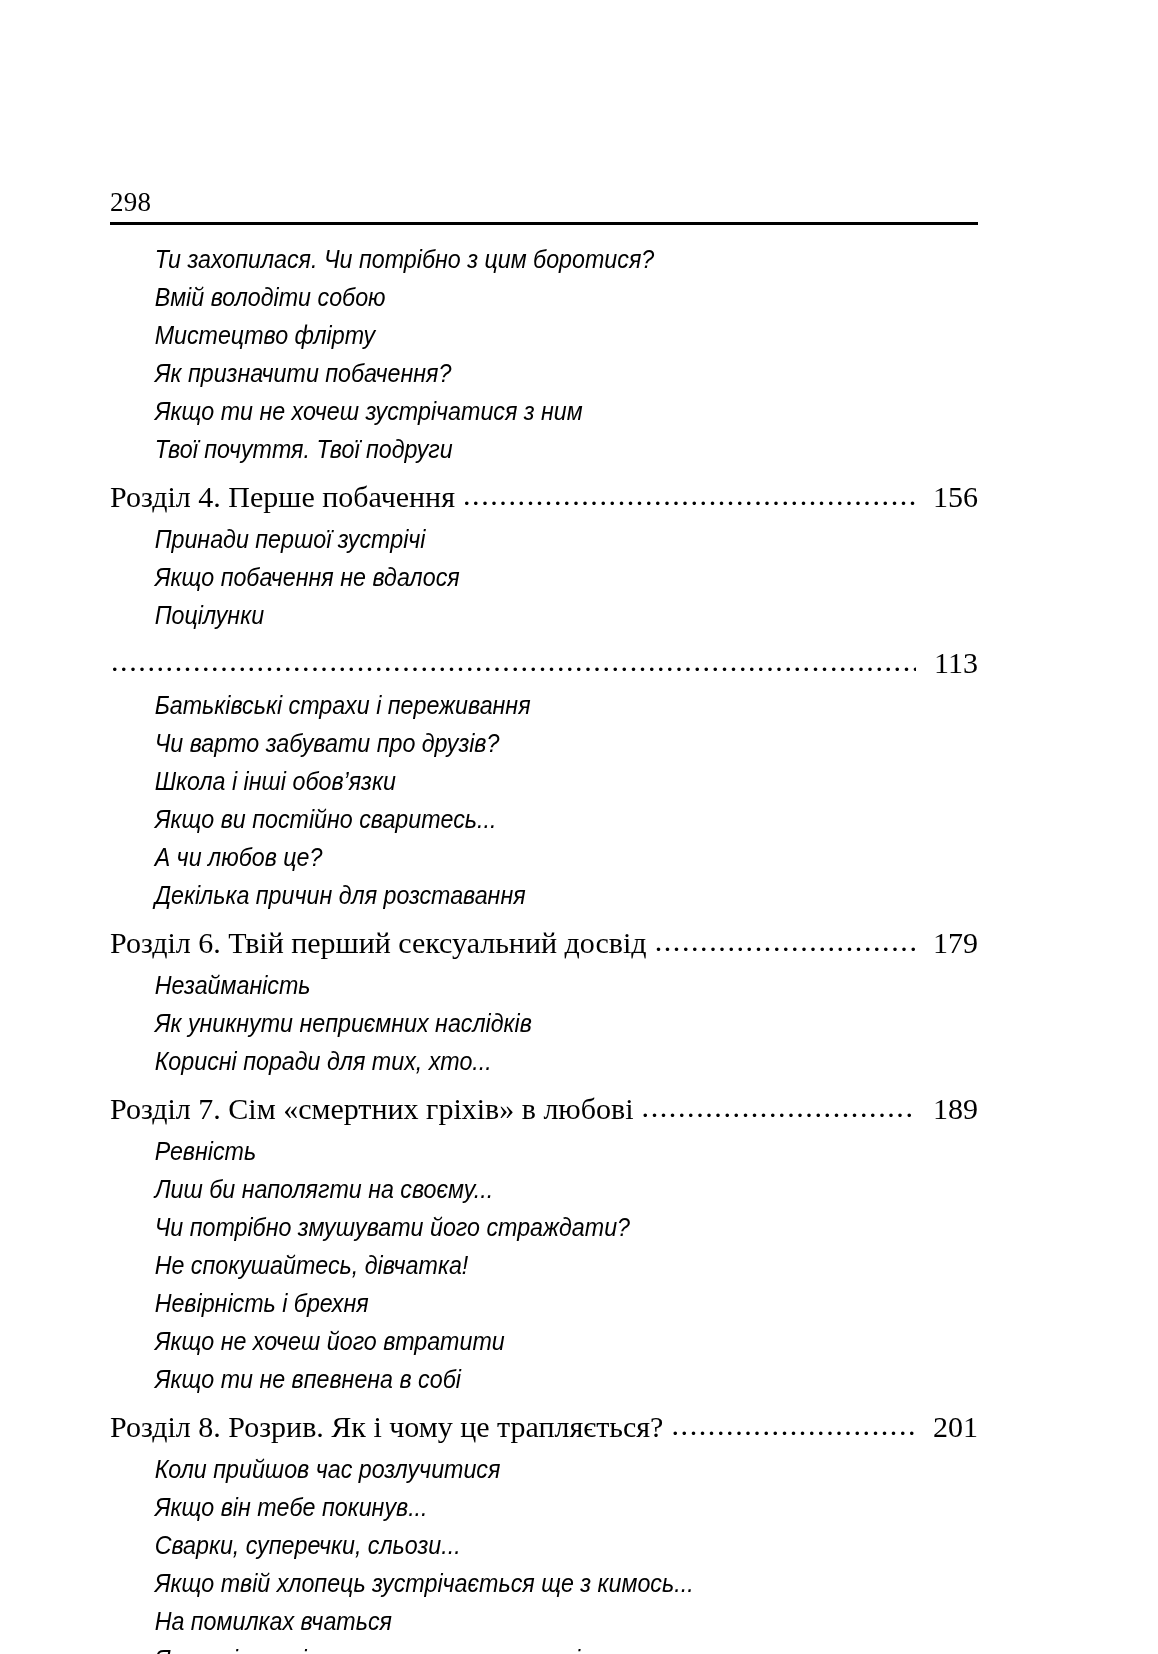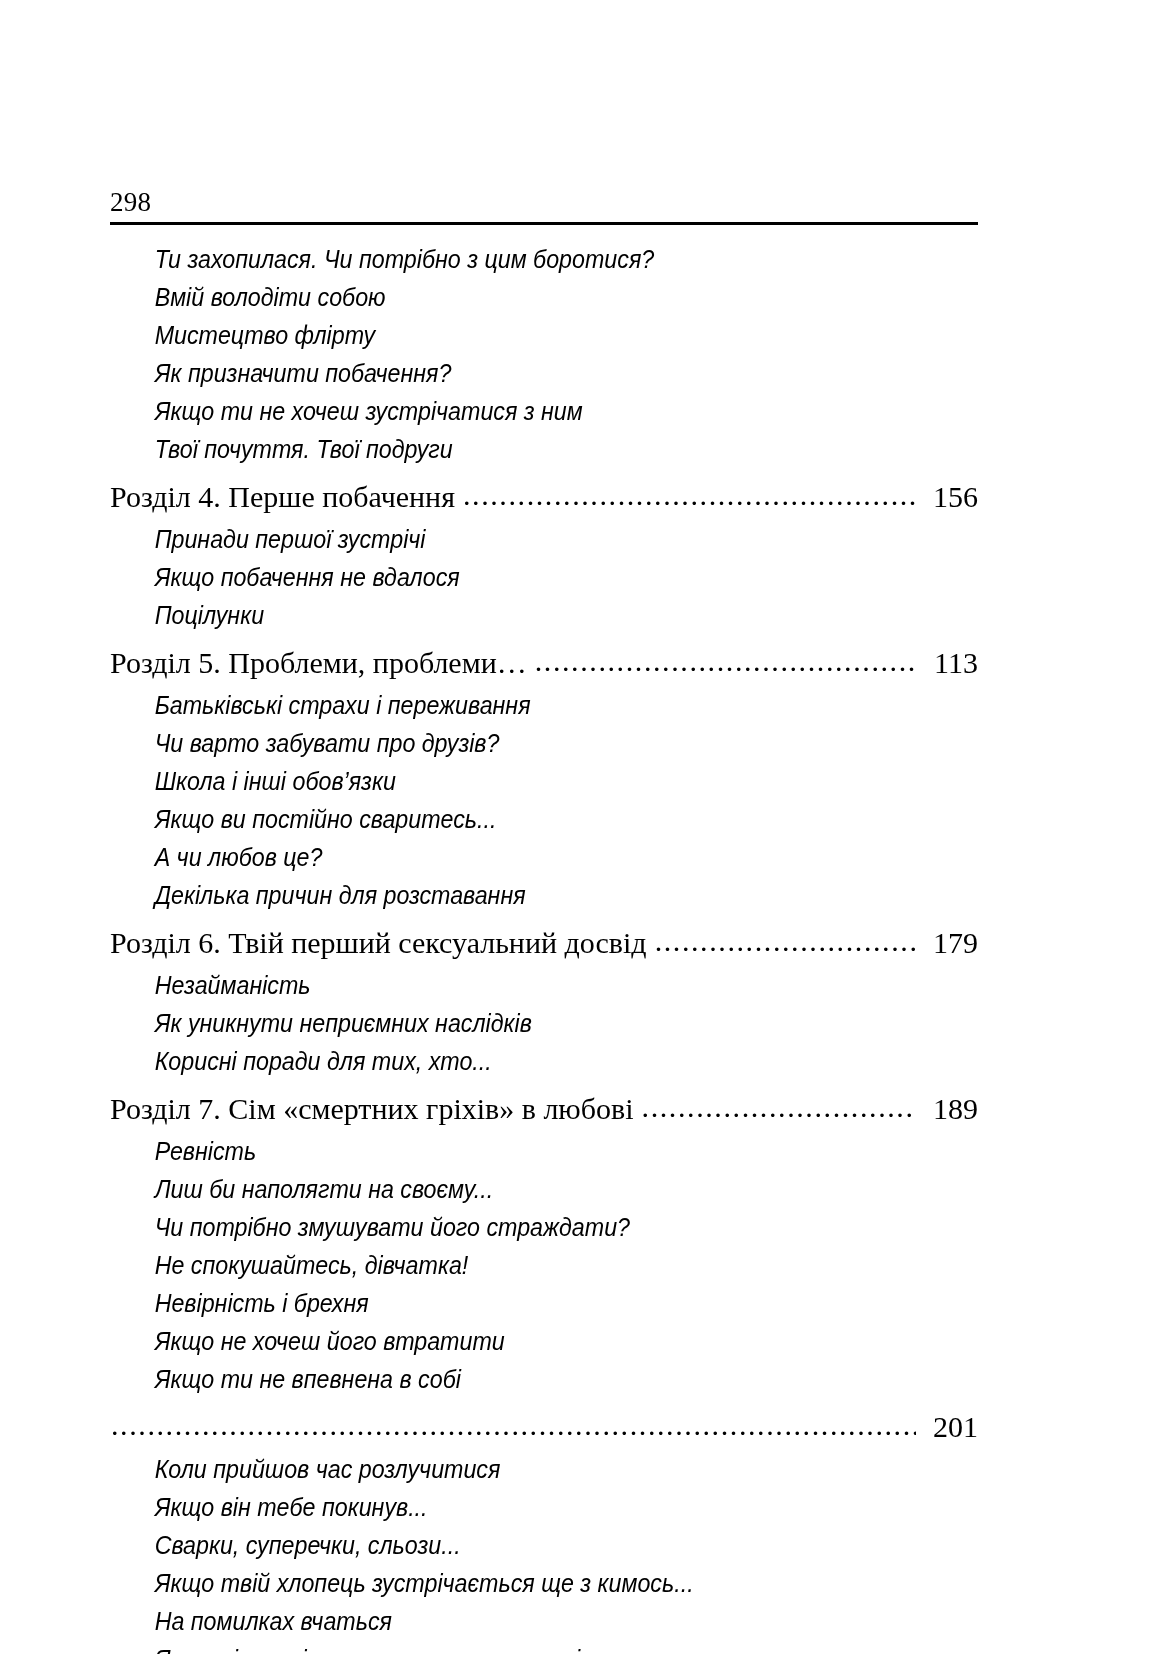--- a/index.html
+++ b/index.html
@@ -125,21 +125,20 @@
         <div class="toc-sub">Твої почуття. Твої подруги</div>
         <div class="toc-chapter">
           <span class="ch-title">Розділ 4. Перше побачення</span>
           <span class="leader" aria-hidden="true">............................................................................................................................................</span>
           <span class="ch-page">156</span>
         </div>
         <div class="toc-sub">Принади першої зустрічі</div>
         <div class="toc-sub">Якщо побачення не вдалося</div>
         <div class="toc-sub">Поцілунки</div>
         <div class="toc-chapter">
-          <span class="ch-title">Розділ 5. Проблеми, проблеми… </span>
           <span class="leader" aria-hidden="true">............................................................................................................................................</span>
           <span class="ch-page">113</span>
         </div>
         <div class="toc-sub">Батьківські страхи і переживання</div>
         <div class="toc-sub">Чи варто забувати про друзів?</div>
         <div class="toc-sub">Школа і інші обов’язки</div>
         <div class="toc-sub">Якщо ви постійно сваритесь...</div>
         <div class="toc-sub">А чи любов це?</div>
         <div class="toc-sub">Декілька причин для розставання</div>
         <div class="toc-chapter">
@@ -156,20 +155,21 @@
           <span class="ch-page">189</span>
         </div>
         <div class="toc-sub">Ревність</div>
         <div class="toc-sub">Лиш би наполягти на своєму...</div>
         <div class="toc-sub">Чи потрібно змушувати його страждати?</div>
         <div class="toc-sub">Не спокушайтесь, дівчатка!</div>
         <div class="toc-sub">Невірність і брехня</div>
         <div class="toc-sub">Якщо не хочеш його втратити</div>
         <div class="toc-sub">Якщо ти не впевнена в собі</div>
         <div class="toc-chapter">
+          <span class="ch-title">Розділ 8. Розрив. Як і чому це трапляється?</span>
           <span class="leader" aria-hidden="true">............................................................................................................................................</span>
           <span class="ch-page">201</span>
         </div>
         <div class="toc-sub">Коли прийшов час розлучитися</div>
         <div class="toc-sub">Якщо він тебе покинув...</div>
         <div class="toc-sub">Сварки, суперечки, сльози...</div>
         <div class="toc-sub">Якщо твій хлопець зустрічається ще з кимось...</div>
         <div class="toc-sub">На помилках вчаться</div>
         <div class="toc-sub">Якщо він не вірить, що ваш роман закінчився...</div>
       </div>

